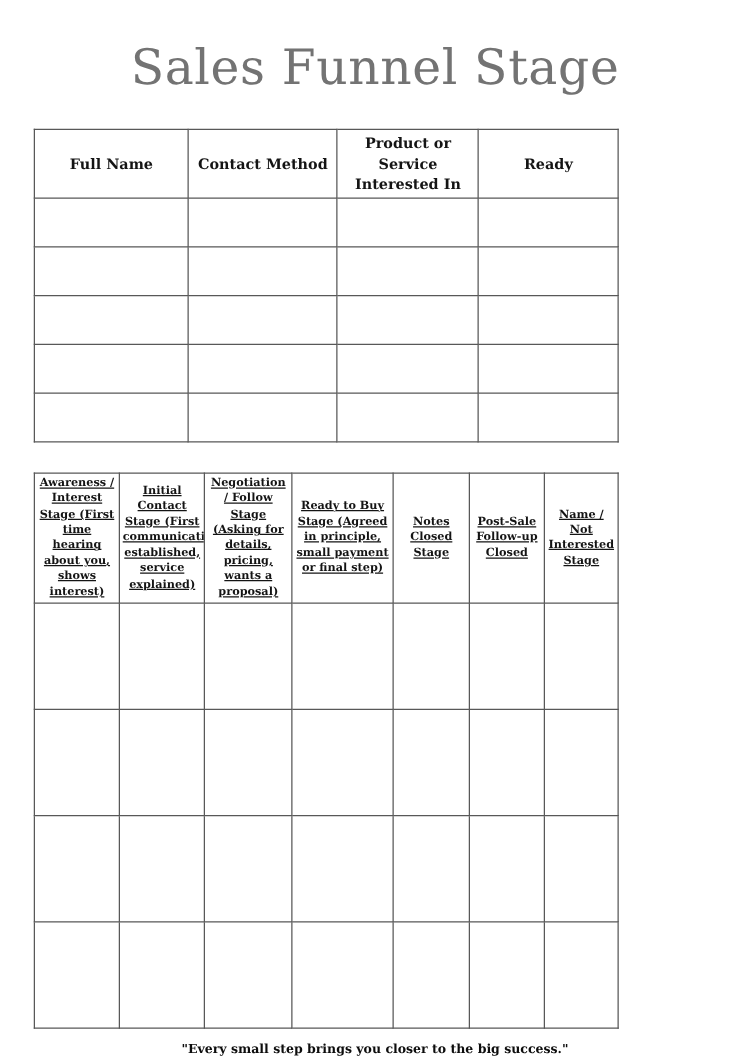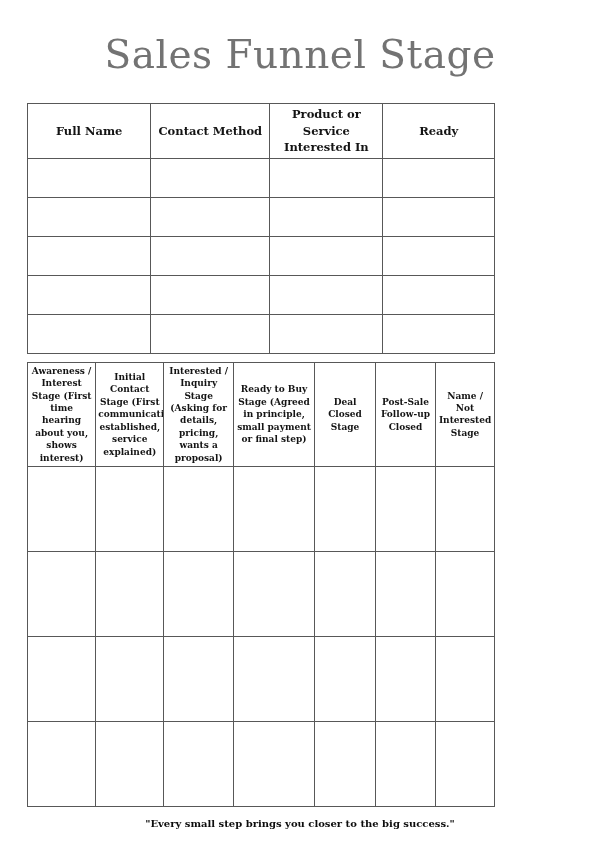--- a/index.html
+++ b/index.html
@@ -42,21 +42,21 @@
     color: #141414;
     overflow: hidden;
   }
   table.contacts { margin-top: 25px; }
   table.contacts th {
     height: 46px;
     font-size: 11.5px;
     line-height: 1.45;
   }
   table.contacts tbody tr { height: 39px; }
-  table.funnel { margin-top: 8px; }
+  table.funnel { margin-top: 24px; text-decoration: underline; }
   table.funnel th {
     height: 85px;
     font-size: 9px;
     line-height: 1.38;
     padding: 2px 2px;
   }
   table.funnel tbody tr { height: 85px; }
   .footer {
     margin-top: 11px;
     text-align: center;
@@ -128,23 +128,23 @@
       <col style="width:14.9%">
       <col style="width:17.4%">
       <col style="width:13.0%">
       <col style="width:12.9%">
       <col style="width:12.6%">
     </colgroup>
     <thead>
       <tr>
         <th>Awareness / Interest Stage (First time hearing about you, shows interest)</th>
         <th>Initial Contact Stage (First communication established, service explained)</th>
-        <th>Interested / Inquiry Stage (Asking for details, pricing, wants a proposal)</th>
+        <th>Negotiation / Follow Stage (Asking for details, pricing, wants a proposal)</th>
         <th>Ready to Buy Stage (Agreed in principle, small payment or final step)</th>
-        <th>Deal Closed Stage</th>
+        <th>Notes Closed Stage</th>
         <th>Post-Sale Follow-up Closed</th>
         <th>Name / Not Interested Stage</th>
       </tr>
     </thead>
     <tbody>
         <tr>
           <td></td>
           <td></td>
           <td></td>
           <td></td>

